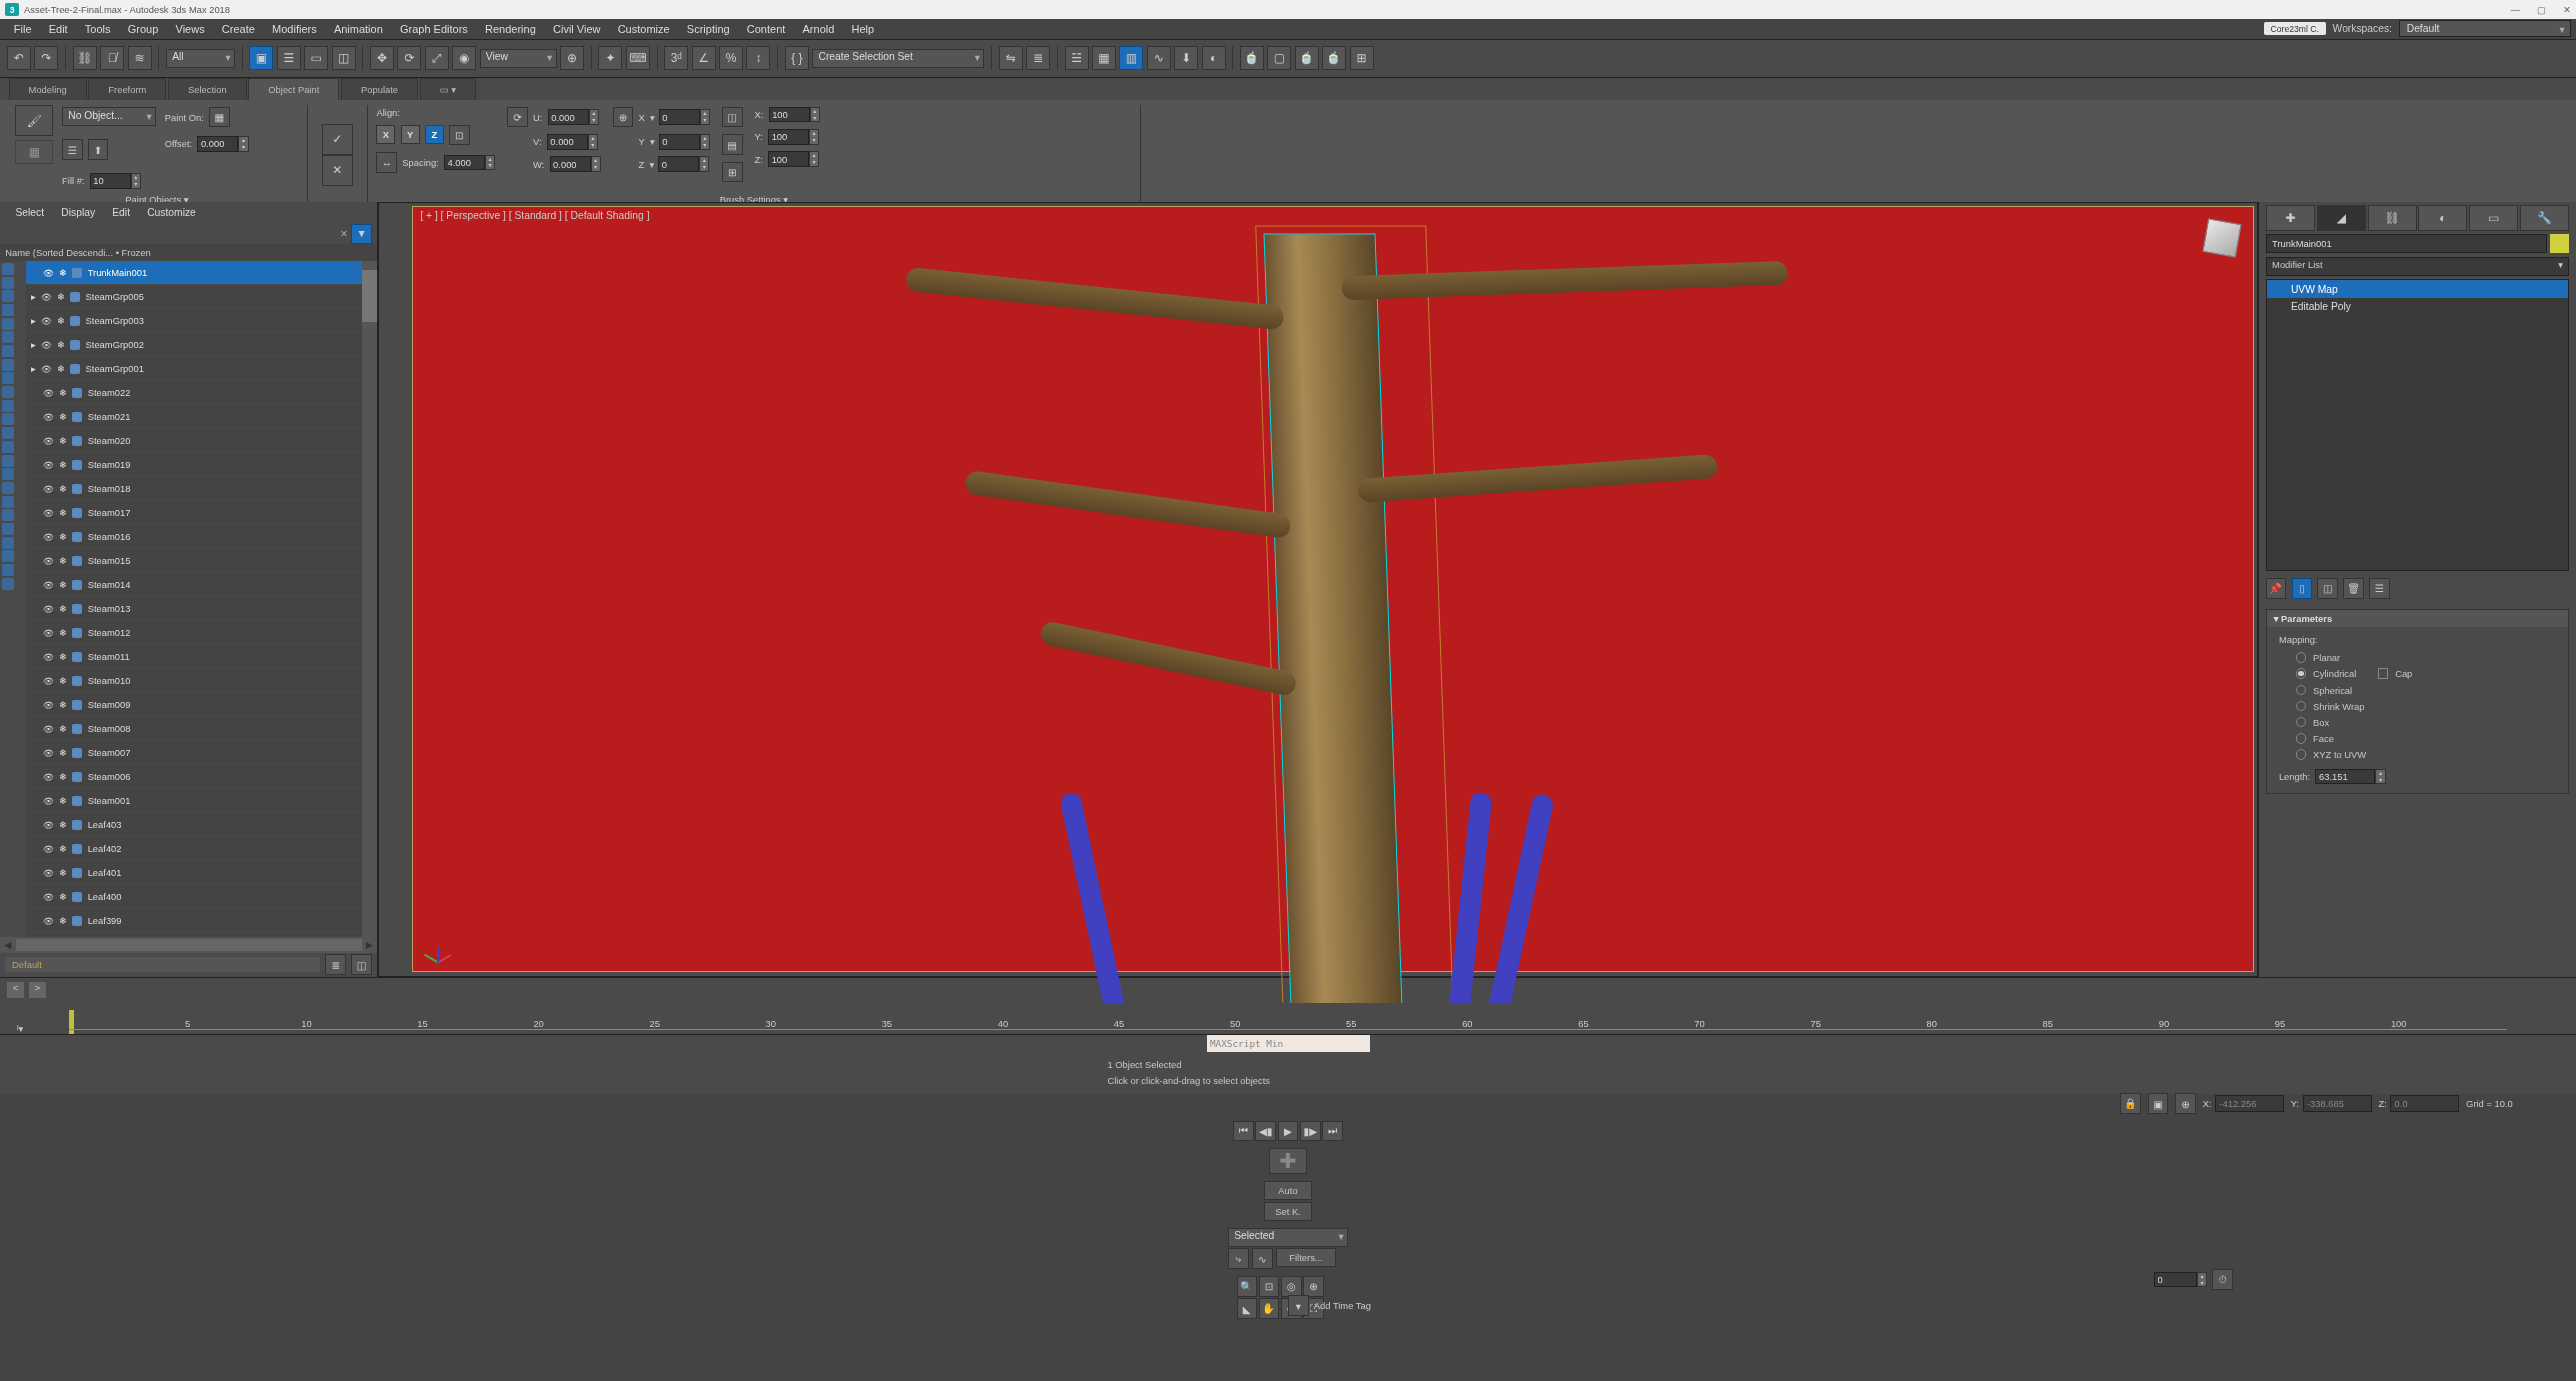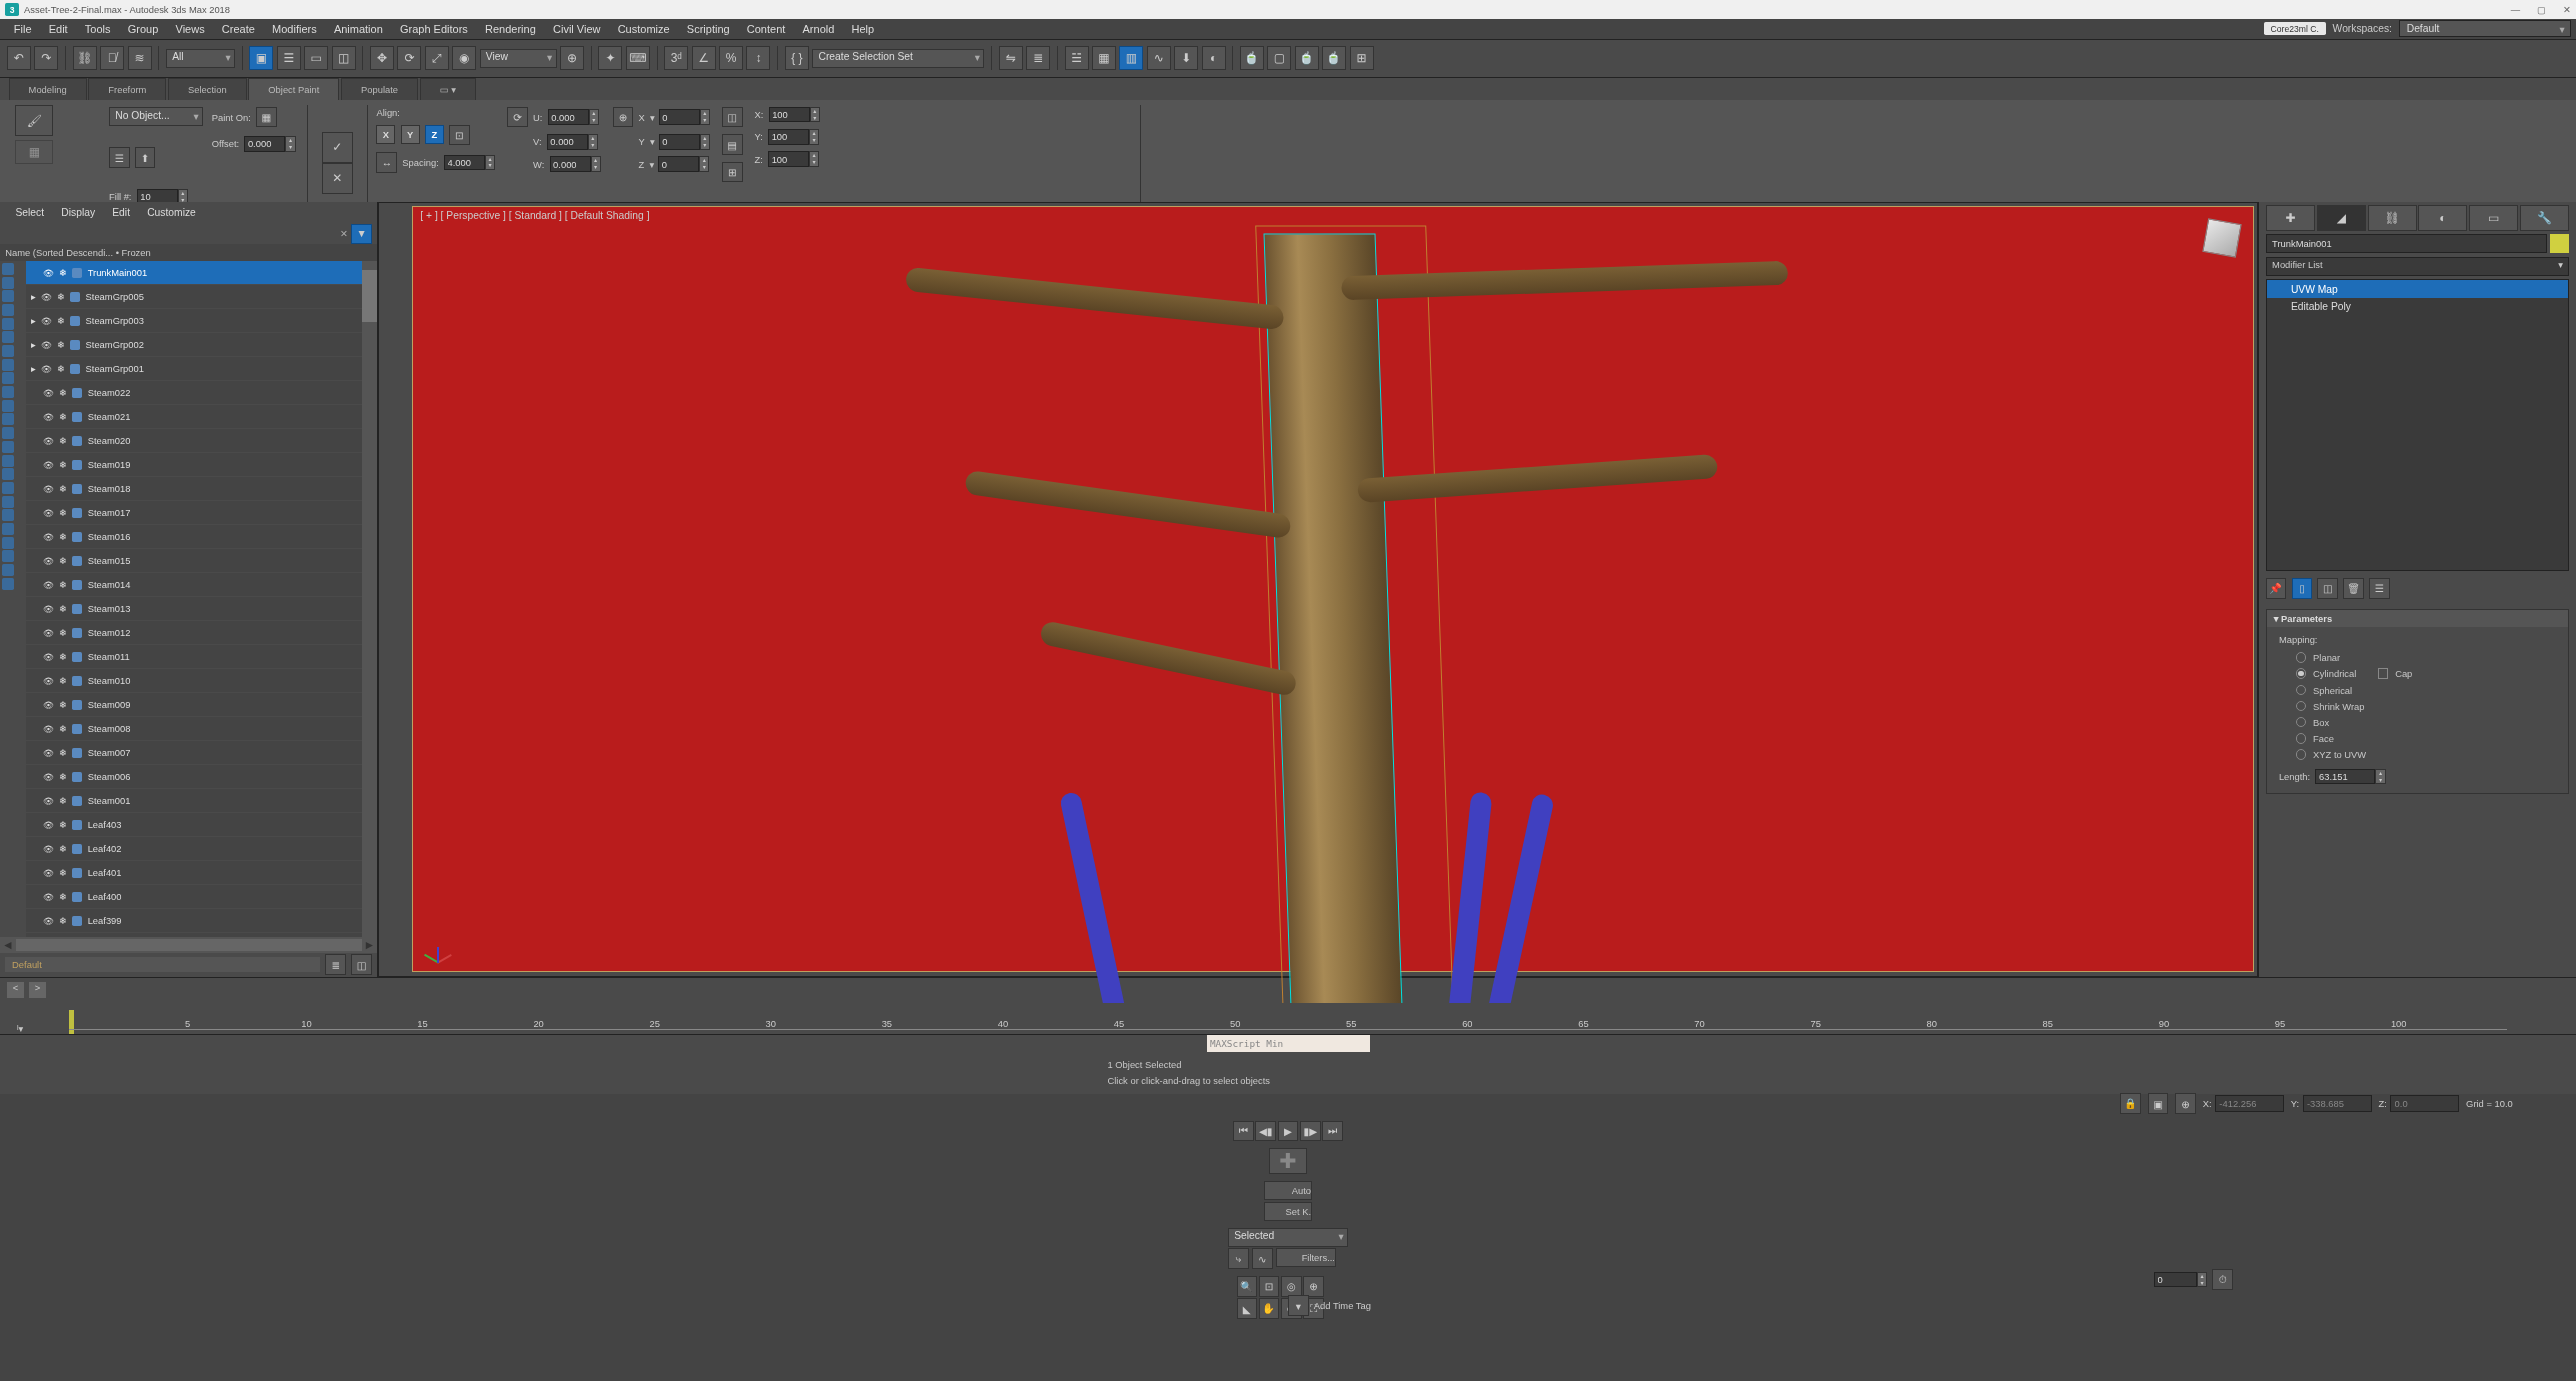--- a/index.html
+++ b/index.html
@@ -115,21 +115,21 @@
 .timeline .marker0 { position:absolute; left:69px; bottom:0; width:5.2px; height:24px; background:#c0c040;}
 .statusbar { height:60px; background:#4a4a4a; border-top:0.9px solid #222; display:flex; align-items:center; padding:0 6.9px; gap:6.9px;flex-direction:column;}
 .maxscript { width:163px; height:48px; background:#f0e8e0; color:#888; font-family:monospace; font-size:9.4px; padding:3.4px;}
 .status-text { display:flex; flex-direction:column; gap:5.2px; width:361px;}
 .coords { display:flex; align-items:center; gap:6.9px; margin-left:auto;}
 .coord { display:flex; align-items:center; gap:3.4px;}
 .coord input { width:69px; background:#3a3a3a; border:0.9px solid #222; color:#888; height:17px; padding:0 3.4px;}
 .playback { display:flex; gap:1.7px;}
 .navbtns { display:flex; gap:1.7px;}
 .bigplus { width:38px; height:38px; background:#555; border:0.9px solid #333; display:flex; align-items:center; justify-content:center; font-size:20.6px; color:#888;}
-.autob { width:48px; height:19px; background:#555; border:0.9px solid #333; text-align:right; font-size:9.4px; line-height:17px;}
+.autob { width:48px; height:19px; background:#555; border:0.9px solid #333; text-align:center; font-size:9.4px; line-height:17px;}
 </style>
 </head>
 <body>
 
 <div class="titlebar">
   <span class="icon3">3</span>
   <span>Asset-Tree-2-Final.max - Autodesk 3ds Max 2018</span>
   <div class="winbtns">
     <span>—</span>
     <span>▢</span>
@@ -223,21 +223,21 @@
       <div class="ribtab">▭ ▾</div>
     </div>
   <div class="ribbody">
 
     <div class="ribgroup" style="width:301px;">
       <div style="display:flex; gap:8.6px;">
         <div style="display:flex; flex-direction:column; gap:3.4px;">
           <div class="tbtn" style="width:38px;height:31px;">🖌</div>
           <div class="tbtn" style="width:38px;height:24px;opacity:0.5;">▦</div>
         </div>
-        <div style="display:flex; flex-direction:column; gap:18px;margin-left:47px;">
+        <div style="display:flex; flex-direction:column; gap:10px;">
           <div class="rrow">
             <div class="drop" style="width:94px;">No Object...</div>
           </div>
           <div class="rrow">
             <div class="tbtn sm">☰</div>
             <div class="tbtn sm">⬆</div>
           </div>
           <div class="rrow">
             <span class="lbl">Fill #:</span>
             <div class="spin">

